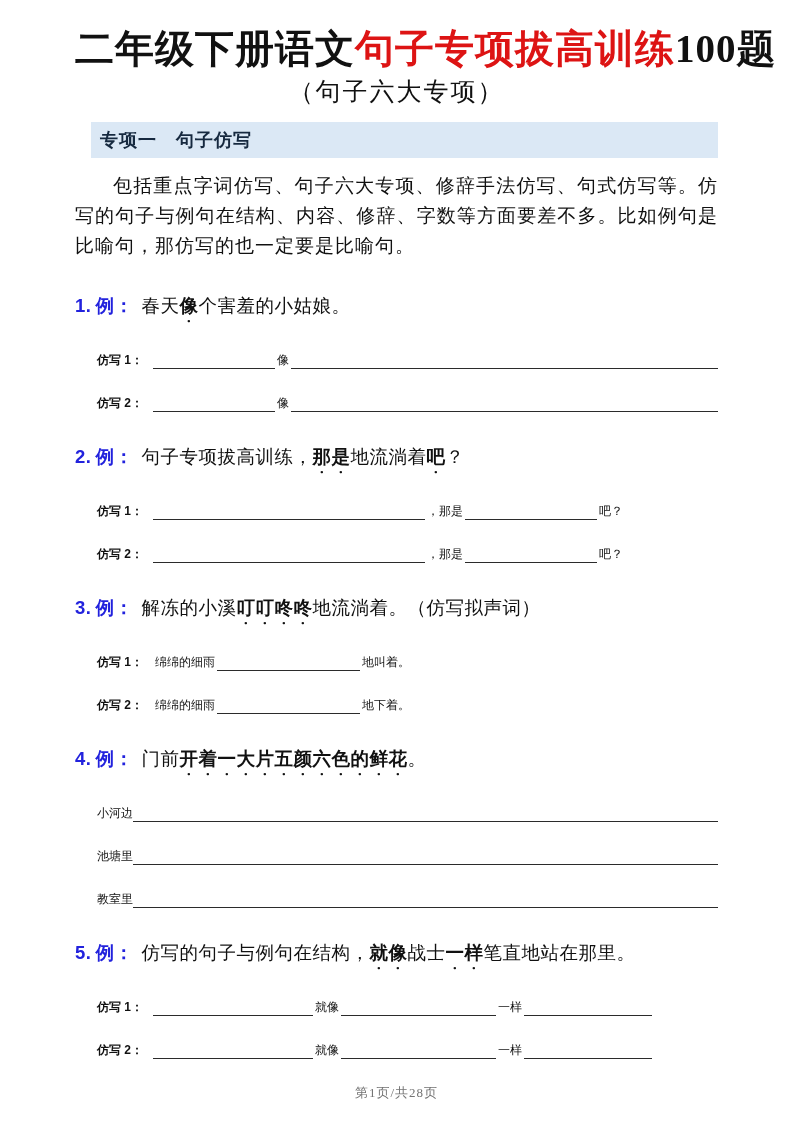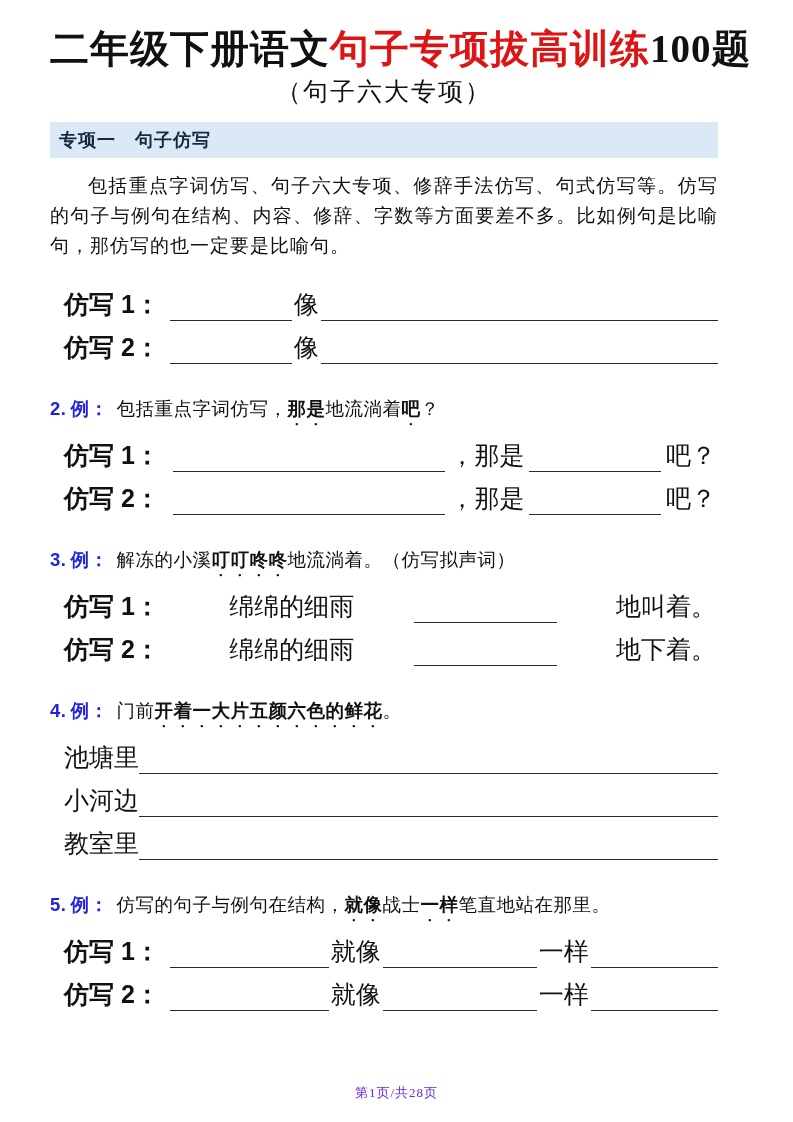--- a/index.html
+++ b/index.html
@@ -1,20 +1,20 @@
 <!DOCTYPE html>
 <html><head>
 <meta charset="utf-8">
 <style>
   html,body{margin:0;padding:0;background:#ffffff;}
   .page{
     position:relative;
     width:793px;height:1122px;
     box-sizing:border-box;
-    padding:26px 75px 0 50px;
+    padding:26px 75px 0 75px;
     background:#ffffff;
     font-family:"Liberation Serif", serif;
     color:#111;
     overflow:hidden;
   }
   
   .title{
     margin:0;
     text-align:center;
     font-size:39px;
@@ -35,20 +35,21 @@
   
   .band{
     margin-top:14px;
     background:var(--band-bg,#dbe8f5);
     padding:6px 9px;
     font-family:"Liberation Sans", sans-serif;
     font-weight:bold;
     font-size:18px;
     color:#16293f;
     letter-spacing:1px;
+    margin-left:16px;
   }
   
   .intro{
     margin:13px 0 0 0;
     font-size:19px;
     line-height:1.58;
     text-align:justify;
     text-indent:2em;
     letter-spacing:1px;
   }
@@ -71,24 +72,23 @@
     font-weight:bold;
     -webkit-text-emphasis:filled dot #111;
     text-emphasis:filled dot #111;
     -webkit-text-emphasis-position:under right;
     text-emphasis-position:under right;
   }
   .row{
     display:flex;
     align-items:flex-end;
     margin-top:16px;
-    margin-left:14px;
+    margin-left:22px;
     height:27px;
-    font-size:25px;
-    justify-content:space-between;
+    font-size:12px;
   }
   .row-label{white-space:nowrap;}
   .row-label.bold{
     font-weight:bold;
     font-family:"Liberation Sans", sans-serif;
     margin-right:10px;
   }
   .row-text{white-space:nowrap;padding:0 2px;}
   .blank{
     display:inline-block;
@@ -97,54 +97,55 @@
     align-self:flex-end;
   }
   .blank.flex{flex:1;}
   
   .footer{
     position:absolute;
     left:0;right:0;
     bottom:20px;
     text-align:center;
     font-size:13px;
-    color:#6d28d9;
+    color:#737373;
     letter-spacing:1px;
   }
 </style>
 </head>
 <body>
 
 <div class="page" style="--accent-red: #dd1414; --accent-blue: #2222dd; --band-bg: #dbe8f5;">
 
   <h1 class="title"><span>二年级下册语文</span><span class="red">句子专项拔高训练</span><span>100题</span></h1>
 
   <p class="subtitle">（句子六大专项）</p>
 
   <div class="band">专项一　句子仿写</div>
 
   <p class="intro">包括重点字词仿写、句子六大专项、修辞手法仿写、句式仿写等。仿写的句子与例句在结构、内容、修辞、字数等方面要差不多。比如例句是比喻句，那仿写的也一定要是比喻句。</p>
 
   <div>
       <div class="exercise">
+        <p class="prompt"><span class="num">1.</span><span class="num example-label">例：</span><span>春天</span><span class="em-dot">像</span><span>个害羞的小姑娘。</span></p>
         <div class="row">
           <span class="row-label bold">仿写 1：</span>
           <span class="blank" style="width: 122px;"></span>
           <span class="row-text">像</span>
           <span class="blank flex"></span>
         </div>
         <div class="row">
           <span class="row-label bold">仿写 2：</span>
           <span class="blank" style="width: 122px;"></span>
           <span class="row-text">像</span>
           <span class="blank flex"></span>
         </div>
       </div>
       <div class="exercise">
-        <p class="prompt"><span class="num">2.</span><span class="num example-label">例：</span><span>包括重点字词仿写，</span><span class="em-dot">那是</span><span>地流淌着</span><span class="em-dot">吧</span><span>？</span></p>
+        <p class="prompt"><span class="num">2.</span><span class="num example-label">例：</span><span>句子专项拔高训练，</span><span class="em-dot">那是</span><span>地流淌着</span><span class="em-dot">吧</span><span>？</span></p>
         <div class="row">
           <span class="row-label bold">仿写 1：</span>
           <span class="blank" style="width: 272px;"></span>
           <span class="row-text">，那是</span>
           <span class="blank" style="width: 132px;"></span>
           <span class="row-text">吧？</span>
         </div>
         <div class="row">
           <span class="row-label bold">仿写 2：</span>
           <span class="blank" style="width: 272px;"></span>
@@ -164,25 +165,25 @@
         <div class="row">
           <span class="row-label bold">仿写 2：</span>
           <span class="row-text">绵绵的细雨</span>
           <span class="blank" style="width: 143px;"></span>
           <span class="row-text">地下着。</span>
         </div>
       </div>
       <div class="exercise">
         <p class="prompt"><span class="num">4.</span><span class="num example-label">例：</span><span>门前</span><span class="em-dot">开着一大片五颜六色的鲜花</span><span>。</span></p>
         <div class="row">
+          <span class="row-label">小河边</span>
+          <span class="blank flex"></span>
+        </div>
+        <div class="row">
           <span class="row-label">池塘里</span>
-          <span class="blank flex"></span>
-        </div>
-        <div class="row">
-          <span class="row-label">小河边</span>
           <span class="blank flex"></span>
         </div>
         <div class="row">
           <span class="row-label">教室里</span>
           <span class="blank flex"></span>
         </div>
       </div>
       <div class="exercise">
         <p class="prompt"><span class="num">5.</span><span class="num example-label">例：</span><span>仿写的句子与例句在结构，</span><span class="em-dot">就像</span><span>战士</span><span class="em-dot">一样</span><span>笔直地站在那里。</span></p>
         <div class="row">

